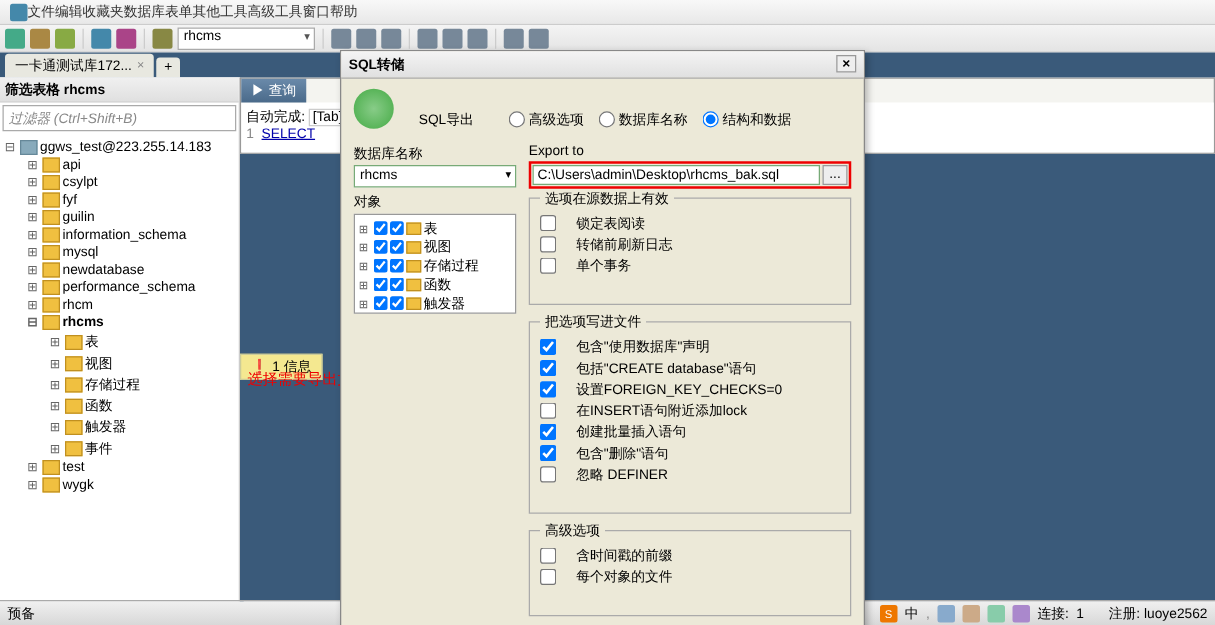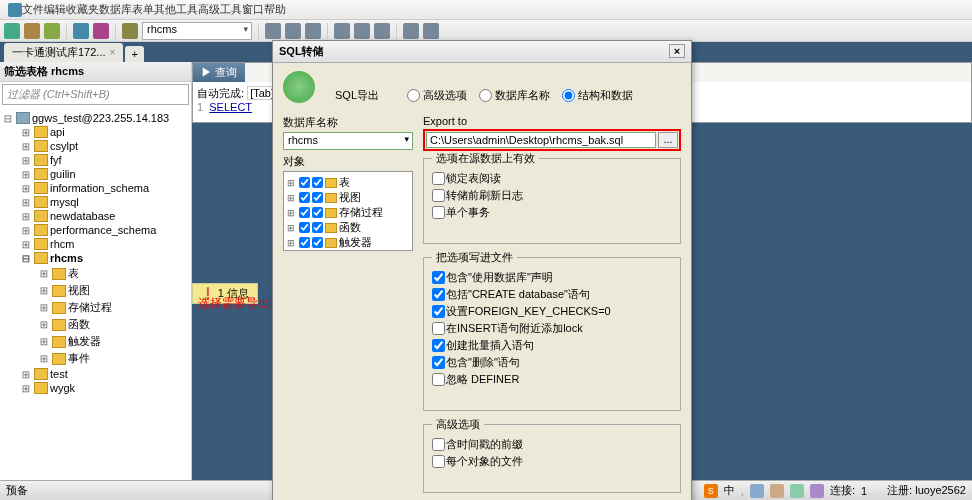--- a/index.html
+++ b/index.html
@@ -58,21 +58,21 @@
 .pathbox { border: 2px solid #e00; padding: 1px; display: flex; width: 258px; }
 .pathbox input { border: 1px solid #7a7; flex: 1; padding: 1px 3px; height: 16px; font-size: 11px; }
 .pathbox .browse { border: 1px solid #999; background: #eee; width: 20px; text-align: center; margin-left: 2px; cursor: pointer; }
 .objtree { border: 1px solid #999; background: #fff; width: 130px; height: 80px; padding: 3px; overflow: hidden; }
 .objtree .oi { display: flex; align-items: center; gap: 2px; padding: 0; white-space: nowrap; }
 .objtree .exp { width: 10px; font-size: 9px; color: #666; }
 .objtree input[type=checkbox] { width: 11px; height: 11px; }
 .objtree .oico { width: 12px; height: 10px; background: #f0c040; border: 1px solid #c09020; }
 fieldset { border: 1px solid #aaa; padding: 4px 8px 22px; margin-bottom: 6px; }
 fieldset legend { padding: 0 4px; }
-fieldset label { display: flex; align-items: center; gap: 1px; padding: 1px 0; }
+fieldset label { display: flex; align-items: center; gap: 16px; padding: 1px 0; }
 .dialog-foot { display: flex; justify-content: flex-end; gap: 10px; padding: 6px 10px 10px; align-items: center; }
 .btn { border: 1px solid #888; background: linear-gradient(#f8f8f8,#e0e0e0); padding: 3px 18px; cursor: pointer; }
 .btn-primary-wrap { border: 2px solid #737373; padding: 2px; }
 input[type=radio], input[type=checkbox] { margin: 0; }
 </style>
 </head>
 <body>
 
 <div class="menubar">
   <span style="width:14px;height:14px;background:#48a;display:inline-block;border-radius:2px"></span>

